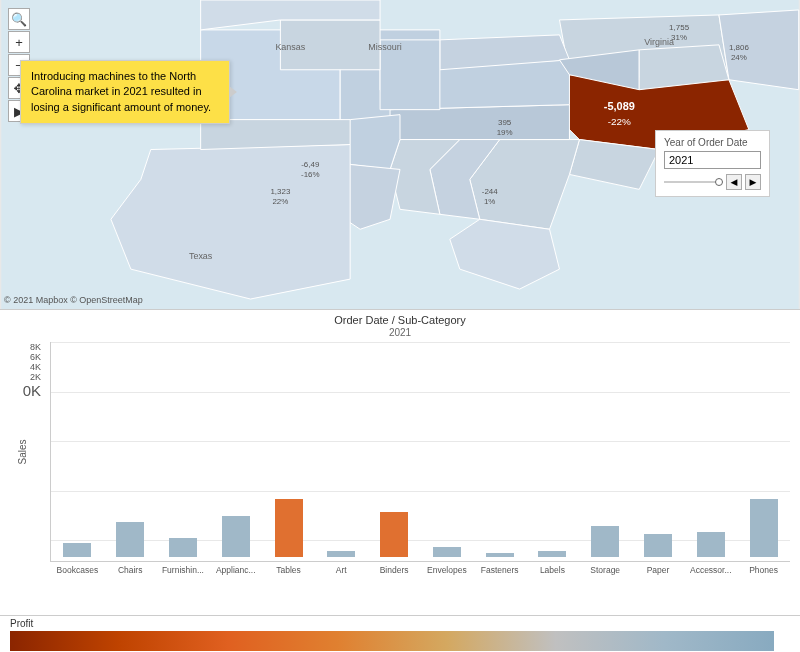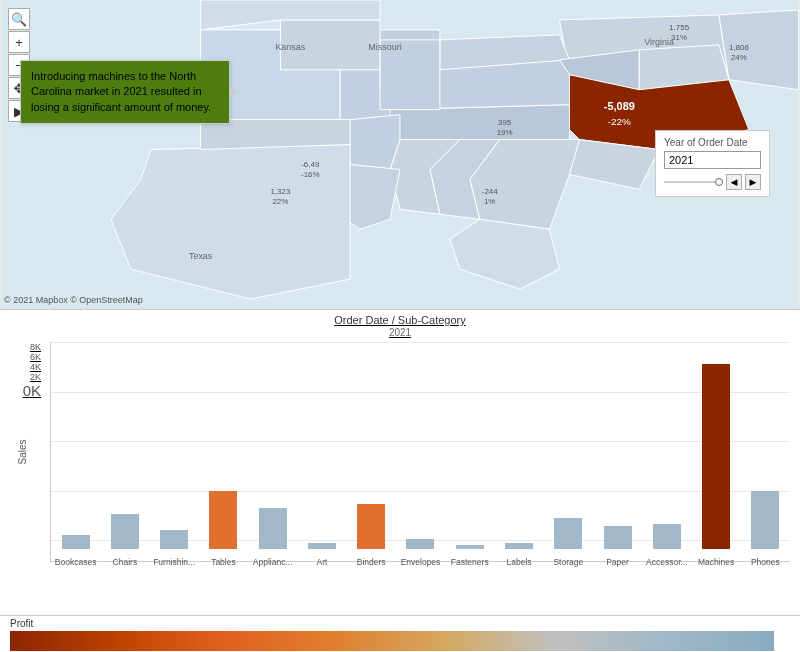--- a/index.html
+++ b/index.html
@@ -29,21 +29,21 @@
       border: 1px solid #aaa;
       display: flex; align-items: center; justify-content: center;
       font-size: 13px; cursor: pointer;
       color: #333;
     }
 
     
     .map-tooltip {
       position: absolute;
       top: 60px; left: 20px;
-      background: #4d7c0f;
+      background: #fde047;
       border: 1px solid #ccc;
       padding: 8px 10px;
       width: 210px;
       font-size: 11px;
       line-height: 1.4;
       z-index: 20;
       box-shadow: 1px 1px 4px rgba(0,0,0,0.15);
     }
     .map-tooltip-arrow {
       position: absolute;
@@ -108,21 +108,20 @@
       font-size: 9px; color: #555;
     }
 
     
     #chart-section {
       width: 800px;
       height: 306px;
       background: #fff;
       padding: 4px 10px 0 10px;
       border-bottom: 1px solid #ccc;
-      text-decoration: underline;
     }
 
     .chart-title {
       text-align: center;
       font-size: 11px;
       color: #333;
       margin-bottom: 1px;
     }
     .chart-subtitle {
       text-align: center;
@@ -156,21 +155,21 @@
       white-space: nowrap;
     }
 
     .bars-container {
       flex: 1;
       display: flex;
       align-items: flex-end;
       border-left: 1px solid #ccc;
       border-bottom: 1px solid #ccc;
       position: relative;
-      padding-bottom: 12px;
+      padding-bottom: 4px;
     }
 
     .grid-lines {
       position: absolute;
       top: 0; left: 0; right: 0; bottom: 20px;
       display: flex;
       flex-direction: column;
       justify-content: space-between;
       pointer-events: none;
     }
@@ -365,28 +364,28 @@
         </div>
         <div class="bar-group">
           <div class="bar" style="height: 35.1px; background: rgb(160, 184, 200);"></div>
           <div class="bar-label">Chairs</div>
         </div>
         <div class="bar-group">
           <div class="bar" style="height: 19.5px; background: rgb(160, 184, 200);"></div>
           <div class="bar-label">Furnishin...</div>
         </div>
         <div class="bar-group">
+          <div class="bar" style="height: 40.95px; background: rgb(160, 184, 200);"></div>
+          <div class="bar-label">Applianc...</div>
+        </div>
+        <div class="bar-group">
           <div class="bar" style="height: 58.5px; background: rgb(224, 112, 48);"></div>
           <div class="bar-label">Tables</div>
         </div>
         <div class="bar-group">
-          <div class="bar" style="height: 40.95px; background: rgb(160, 184, 200);"></div>
-          <div class="bar-label">Applianc...</div>
-        </div>
-        <div class="bar-group">
           <div class="bar" style="height: 5.85px; background: rgb(160, 184, 200);"></div>
           <div class="bar-label">Art</div>
         </div>
         <div class="bar-group">
           <div class="bar" style="height: 44.85px; background: rgb(224, 112, 48);"></div>
           <div class="bar-label">Binders</div>
         </div>
         <div class="bar-group">
           <div class="bar" style="height: 9.75px; background: rgb(160, 184, 200);"></div>
           <div class="bar-label">Envelopes</div>
@@ -403,24 +402,20 @@
           <div class="bar" style="height: 31.2px; background: rgb(160, 184, 200);"></div>
           <div class="bar-label">Storage</div>
         </div>
         <div class="bar-group">
           <div class="bar" style="height: 23.4px; background: rgb(160, 184, 200);"></div>
           <div class="bar-label">Paper</div>
         </div>
         <div class="bar-group">
           <div class="bar" style="height: 25.35px; background: rgb(160, 184, 200);"></div>
           <div class="bar-label">Accessor...</div>
-        </div>
-        <div class="bar-group">
-          <div class="bar" style="height: 185.25px; background: rgb(139, 37, 0);"></div>
-          <div class="bar-label">Machines</div>
         </div>
         <div class="bar-group">
           <div class="bar" style="height: 58.5px; background: rgb(160, 184, 200);"></div>
           <div class="bar-label">Phones</div>
         </div>
       </div>
   </div>
 </div>
 
 <div id="profit-section">

